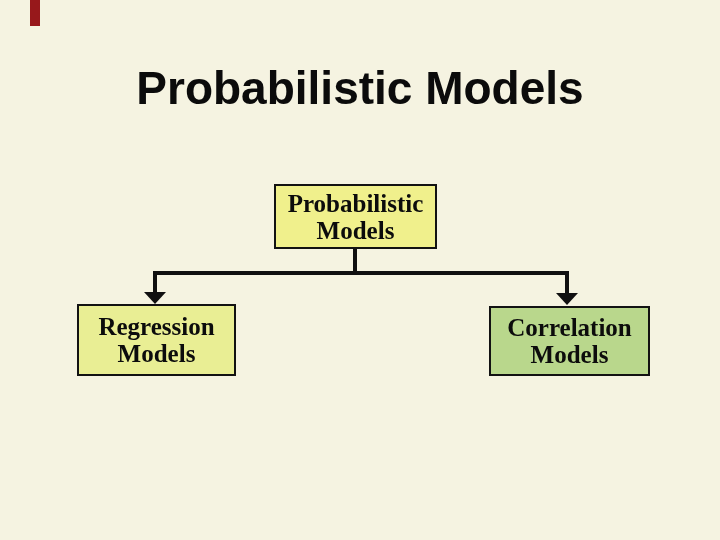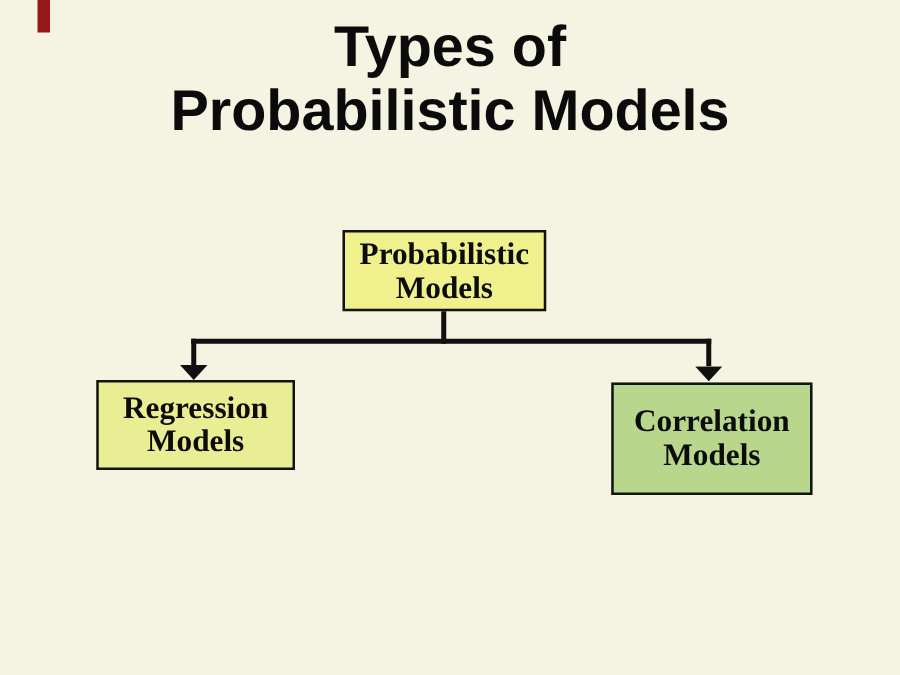--- a/index.html
+++ b/index.html
@@ -59,21 +59,21 @@
     left: 77px;
     top: 304px;
     width: 159px;
     height: 72px;
     justify-content: flex-end;
   }
   .node-right {
     left: 489px;
     top: 306px;
     width: 161px;
-    height: 90px;
+    height: 70px;
   }
   .connector {
     position: absolute;
   }
   .stem-root {
     left: 353px;
     top: 249px;
     width: 4px;
     height: 26px;
   }
@@ -110,21 +110,21 @@
     top: 293px;
   }
 </style>
 </head>
 <body>
 
 <div class="slide">
 
   <div class="accent-bar" style="background-color: rgb(151, 24, 27);"></div>
 
-  <h1 class="title"><span>Types of</span><br><span>Probabilistic Models</span></h1>
+  <h1 class="title"><br><span>Probabilistic Models</span></h1>
 
   <div class="node node-root" style="background-color: rgb(240, 240, 140);">
     <span>Probabilistic Models</span>
   </div>
 
   <div class="connector stem-root" style="background-color: rgb(16, 16, 16);"></div>
   <div class="connector rail" style="background-color: rgb(16, 16, 16);"></div>
   <div class="connector stem-left" style="background-color: rgb(16, 16, 16);"></div>
   <div class="connector stem-right" style="background-color: rgb(16, 16, 16);"></div>
   <div class="arrowhead arrowhead-left" style="background-color: rgb(16, 16, 16);"></div>

